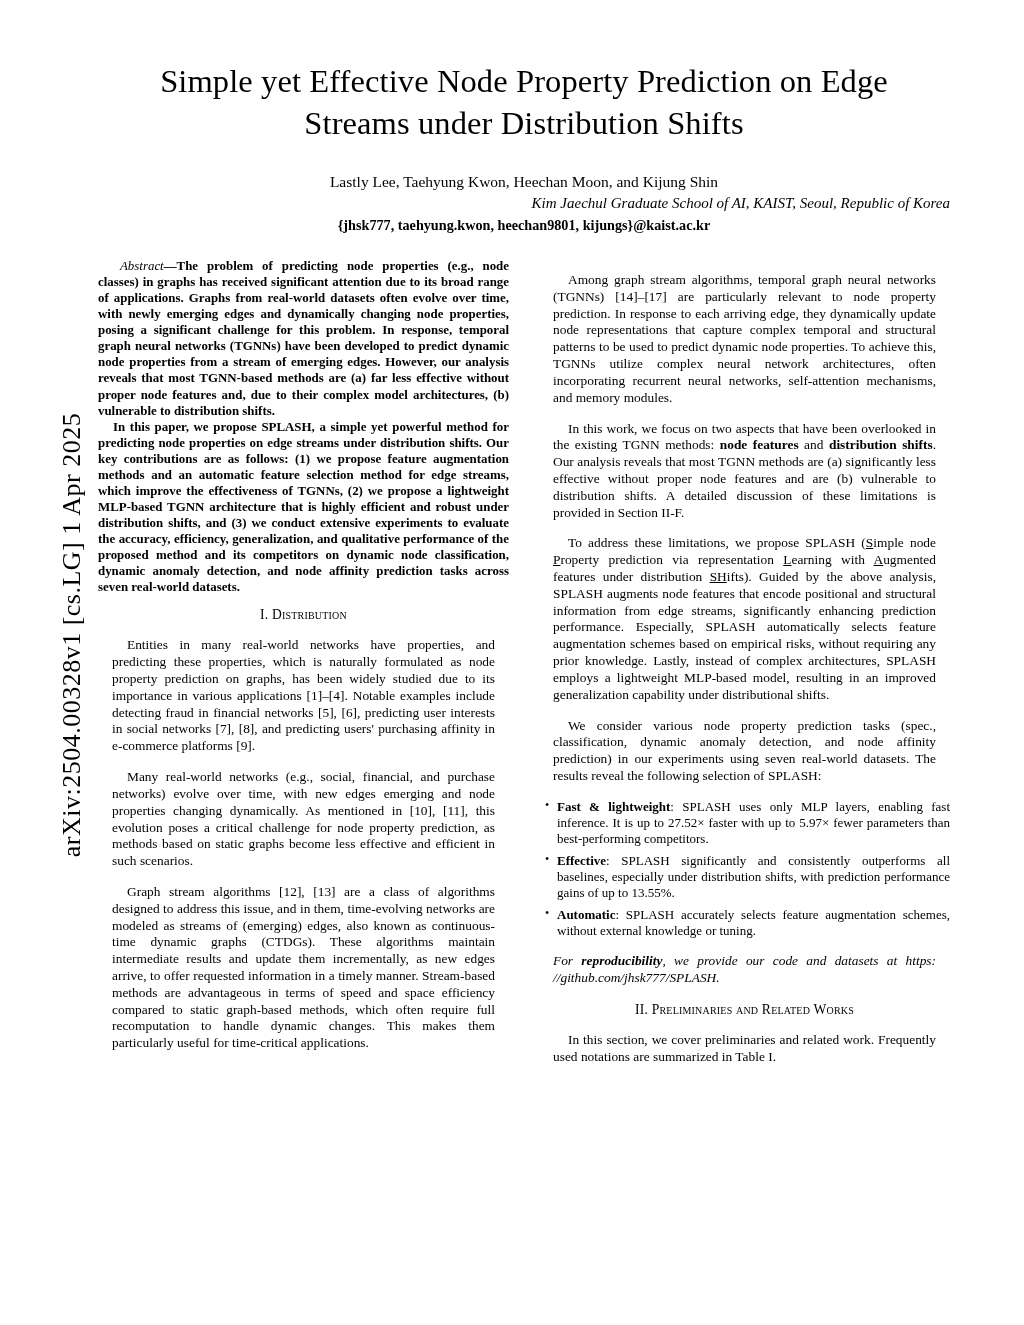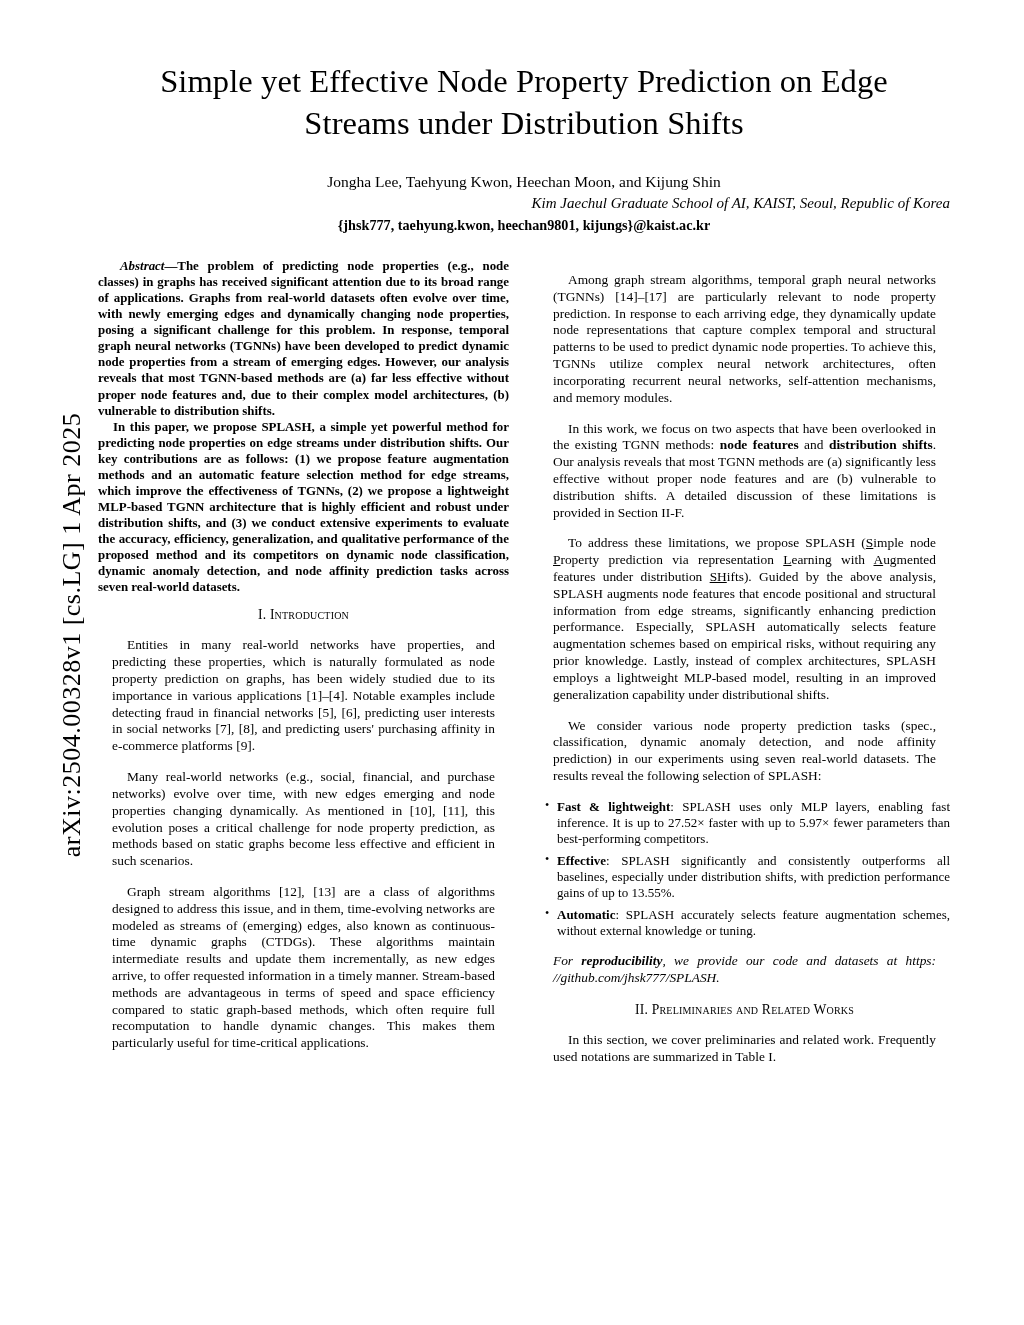--- a/index.html
+++ b/index.html
@@ -90,21 +90,21 @@
   }
   .abstract p {
     margin: 0;
     text-indent: 15px;
   }
   .abstract .lead {
     text-indent: 22px;
   }
   .abstract-label {
     font-style: italic;
-    font-weight: bold;
+    font-weight: normal;
   }
   .section-head {
     text-align: center;
     font-size: 13.6px;
     margin: 11px 0 7px 0;
     font-variant: small-caps;
     letter-spacing: 0.2px;
   }
   .section-head .numeral { font-variant: normal; }
   ul.bullets {
@@ -134,36 +134,36 @@
 <body>
 
 <div class="page">
 
   <div class="arxiv-stamp">arXiv:2504.00328v1  [cs.LG]  1 Apr 2025</div>
 
   <div class="content">
 
     <h1 class="title">Simple yet Effective Node Property Prediction on Edge Streams under Distribution Shifts</h1>
 
-    <div class="authors">Jongha Lee, Taehyung Kwon, Heechan Moon, and Kijung Shin</div>
+    <div class="authors">Lastly Lee, Taehyung Kwon, Heechan Moon, and Kijung Shin</div>
     <div class="affil">Kim Jaechul Graduate School of AI, KAIST, Seoul, Republic of Korea</div>
     <div class="email">{jhsk777, taehyung.kwon, heechan9801, kijungs}@kaist.ac.kr</div>
 
     <div class="columns">
 
       <div class="col">
 
         <div class="abstract">
           <p class="lead"><span class="abstract-label">Abstract</span>—<span>The problem of predicting node properties (e.g., node classes) in graphs has received significant attention due to its broad range of applications. Graphs from real-world datasets often evolve over time, with newly emerging edges and dynamically changing node properties, posing a significant challenge for this problem. In response, temporal graph neural networks (TGNNs) have been developed to predict dynamic node properties from a stream of emerging edges. However, our analysis reveals that most TGNN-based methods are (a) far less effective without proper node features and, due to their complex model architectures, (b) vulnerable to distribution shifts.</span></p>
           <p>In this paper, we propose SPLASH, a simple yet powerful method for predicting node properties on edge streams under distribution shifts. Our key contributions are as follows: (1) we propose feature augmentation methods and an automatic feature selection method for edge streams, which improve the effectiveness of TGNNs, (2) we propose a lightweight MLP-based TGNN architecture that is highly efficient and robust under distribution shifts, and (3) we conduct extensive experiments to evaluate the accuracy, efficiency, generalization, and qualitative performance of the proposed method and its competitors on dynamic node classification, dynamic anomaly detection, and node affinity prediction tasks across seven real-world datasets.</p>
         </div>
 
         <div class="section-head">
           <span class="numeral">I.</span>
-          <span>Introduction</span>
+          <span>Distribution</span>
         </div>
 
         <p>Entities in many real-world networks have properties, and predicting these properties, which is naturally formulated as node property prediction on graphs, has been widely studied due to its importance in various applications [1]–[4]. Notable examples include detecting fraud in financial networks [5], [6], predicting user interests in social networks [7], [8], and predicting users' purchasing affinity in e-commerce platforms [9].</p>
         <p>Many real-world networks (e.g., social, financial, and purchase networks) evolve over time, with new edges emerging and node properties changing dynamically. As mentioned in [10], [11], this evolution poses a critical challenge for node property prediction, as methods based on static graphs become less effective and efficient in such scenarios.</p>
         <p>Graph stream algorithms [12], [13] are a class of algorithms designed to address this issue, and in them, time-evolving networks are modeled as streams of (emerging) edges, also known as continuous-time dynamic graphs (CTDGs). These algorithms maintain intermediate results and update them incrementally, as new edges arrive, to offer requested information in a timely manner. Stream-based methods are advantageous in terms of speed and space efficiency compared to static graph-based methods, which often require full recomputation to handle dynamic changes. This makes them particularly useful for time-critical applications.</p>
 
       </div>
 
       <div class="col">
 

